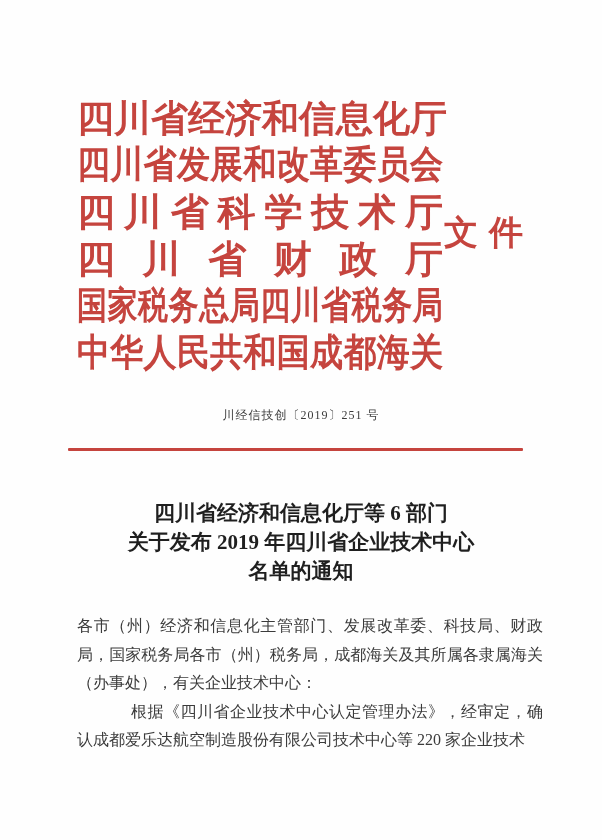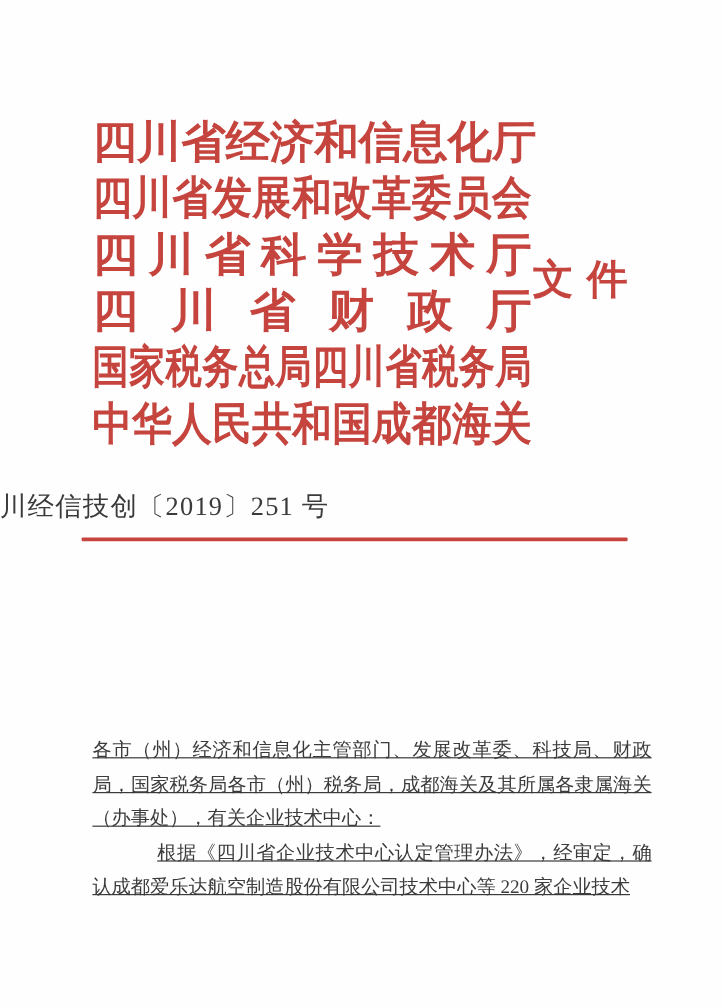--- a/index.html
+++ b/index.html
@@ -32,21 +32,21 @@
 
   .doc-type-label {
     position: absolute; left: 444px; top: 210px;
     color: var(--red); font-weight: bold; font-size: 34px;
     letter-spacing: 11px; white-space: nowrap;
   }
 
   
   .ref-number {
     position: absolute; left: 0; top: 407px; width: 602px;
-    font-size: 22px; color: #3a3a3a;
+    text-align: center; font-size: 12px; color: #3a3a3a;
     letter-spacing: 1px;
   }
 
   
   .red-divider {
     position: absolute; left: 68px; top: 448px; width: 455px; height: 3px;
     background: var(--red); border-radius: 1px;
   }
 
   
@@ -54,21 +54,20 @@
     position: absolute; left: 41px; top: 499px; width: 520px;
     text-align: center; font-weight: bold; color: #1f1f1f;
     font-size: 21px; line-height: 29px;
   }
 
   
   .doc-body {
     position: absolute; left: 77px; top: 612px; width: 466px;
     color: #3b3b3b; font-size: 16px; line-height: 28.5px;
     text-align: justify;
-    text-decoration: underline;
   }
   .doc-body p.indent { text-indent: 54px; }
 </style>
 </head>
 <body>
 
 <div class="page">
 
   <div class="red-header">
     <div class="agency-line l1">
@@ -142,19 +141,24 @@
         <span>关</span>
       </div>
   </div>
 
   <div class="doc-type-label">文件</div>
 
   <div class="ref-number">川经信技创〔2019〕251 号</div>
 
   <div class="red-divider"></div>
 
+  <div class="doc-title">
+    <div>四川省经济和信息化厅等 6 部门</div>
+    <div>关于发布 2019 年四川省企业技术中心</div>
+    <div>名单的通知</div>
+  </div>
 
   <div class="doc-body">
     <p>各市（州）经济和信息化主管部门、发展改革委、科技局、财政局，国家税务局各市（州）税务局，成都海关及其所属各隶属海关（办事处），有关企业技术中心：</p>
     <p class="indent">根据《四川省企业技术中心认定管理办法》，经审定，确认成都爱乐达航空制造股份有限公司技术中心等 220 家企业技术</p>
   </div>
 
 </div>
 
 </body></html>

